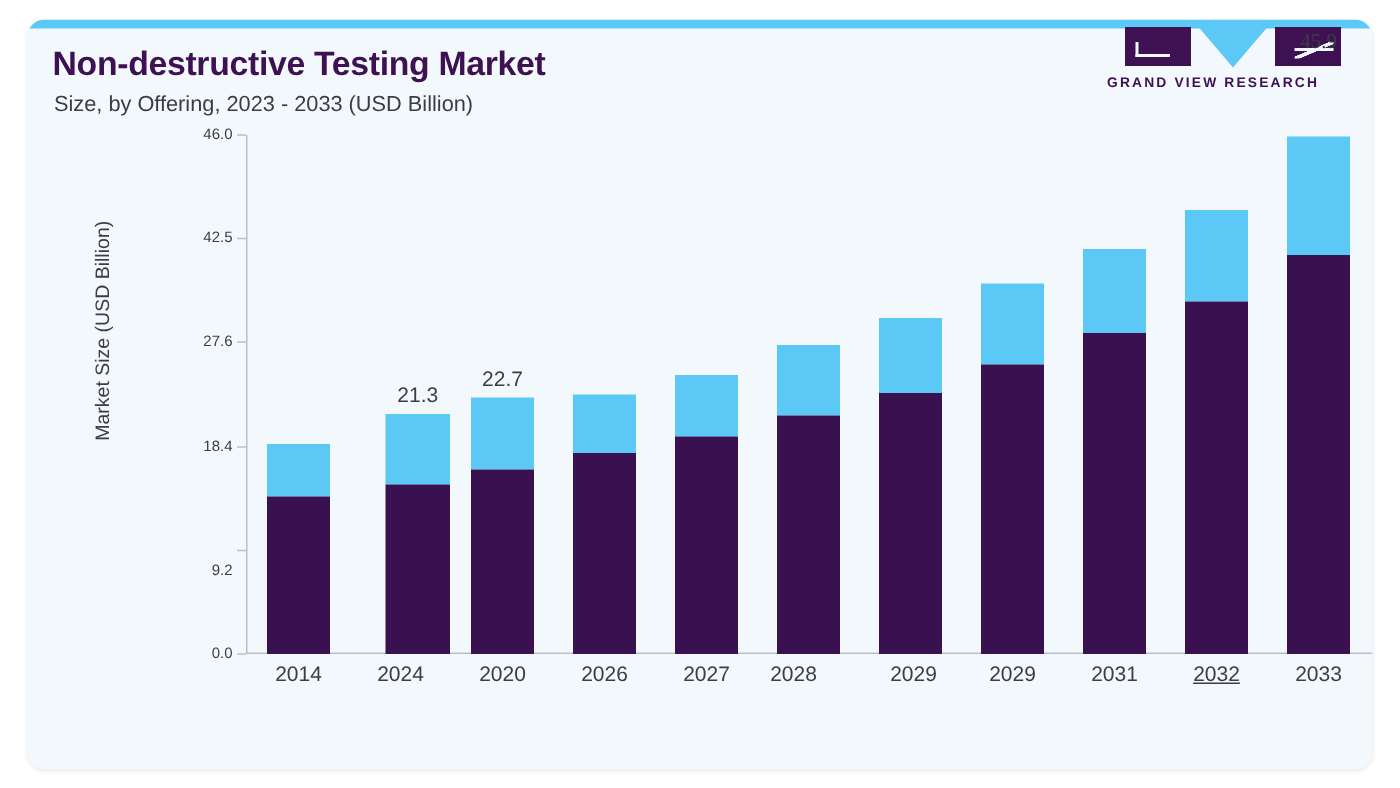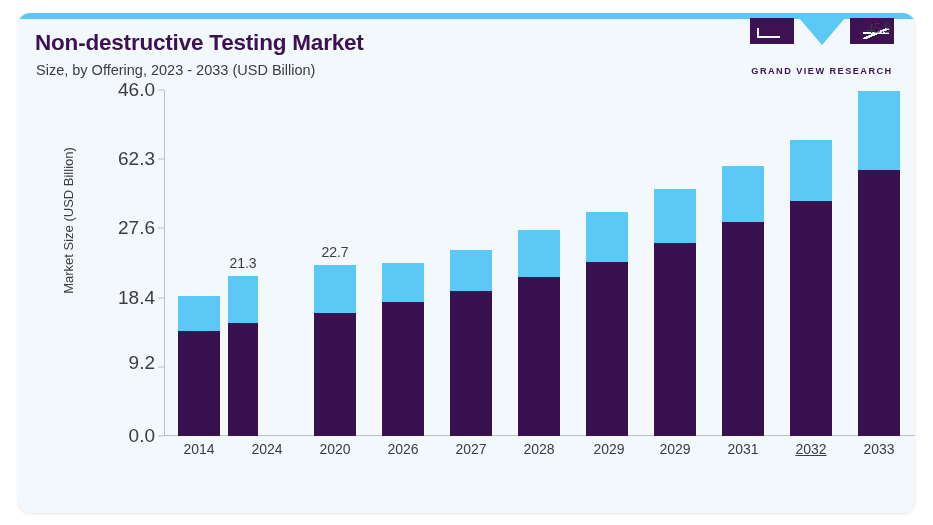--- a/index.html
+++ b/index.html
@@ -118,22 +118,21 @@
     height: 2px;
     background: #f2f8fc;
   }
   .logo-tri {
     width: 0; height: 0;
     border-left: 23px solid transparent;
     border-right: 23px solid transparent;
     border-top: 27px solid #5bc8f5;
   }
   .logo-text {
-    margin-top: 20px;
-    text-align: center;
+    margin-top: 4px;
     font-size: 9.2px;
     font-weight: bold;
     letter-spacing: 1.45px;
     color: #3d1152;
     white-space: nowrap;
   }
 
   
   .plot-area {
     position: absolute;
@@ -157,21 +156,21 @@
     position: absolute;
     left: 80px;
     top: 77px;
     width: 66px;
     height: 345px;
   }
   .y-tick {
     position: absolute;
     right: 9px;
     transform: translateY(-50%);
-    font-size: 19px;
+    font-size: 10px;
     color: #3c3c46;
     white-space: nowrap;
   }
   .y-tick-mark {
     position: absolute;
     right: 0;
     width: 6px;
     height: 1px;
     background: #b9c0c9;
     transform: translateY(-50%);
@@ -280,39 +279,39 @@
         <div class="logo-r"></div>
       </div>
       <div class="logo-text">GRAND VIEW RESEARCH</div>
     </div>
 
     <div class="plot-area">
       <div class="y-axis-title">Market Size (USD Billion)</div>
       <div class="y-ticks" id="y-ticks">
           <div class="y-tick" style="top: 346px;">0.0</div>
           <div class="y-tick-mark" style="top: 346px;"></div>
-          <div class="y-tick" style="top: 273px;">9.2</div>
+          <div class="y-tick" style="top: 291px;">9.2</div>
           <div class="y-tick-mark" style="top: 276.8px;"></div>
           <div class="y-tick" style="top: 207.6px;">18.4</div>
           <div class="y-tick-mark" style="top: 207.6px;"></div>
           <div class="y-tick" style="top: 138.4px;">27.6</div>
           <div class="y-tick-mark" style="top: 138.4px;"></div>
-          <div class="y-tick" style="top: 69.2px;">62.3</div>
+          <div class="y-tick" style="top: 69.2px;">42.5</div>
           <div class="y-tick-mark" style="top: 69.2px;"></div>
           <div class="y-tick" style="top: 0px;">46.0</div>
           <div class="y-tick-mark" style="top: 0px;"></div>
         </div>
       <div class="axis-v"></div>
       <div class="axis-h"></div>
       <div class="bars" id="bars">
           <div class="bar-group" style="left: 13px; width: 42px; height: 139.904px;">
             <div class="seg-equipment" style="height: 34.6px; background: rgb(91, 200, 245);"></div>
             <div class="seg-services" style="height: 105.304px; background: rgb(58, 17, 80);"></div>
           </div>
-          <div class="bar-group" style="left: 63px; width: 30px; height: 160.213px; margin-top: 20px;">
+          <div class="bar-group" style="left: 92px; width: 43px; height: 160.213px; margin-top: 20px;">
             <div class="bar-label">21.3</div>
             <div class="seg-equipment" style="height: 47.387px; background: rgb(91, 200, 245);"></div>
             <div class="seg-services" style="height: 112.826px; background: rgb(58, 17, 80);"></div>
           </div>
           <div class="bar-group" style="left: 149px; width: 42px; height: 170.743px;">
             <div class="bar-label">22.7</div>
             <div class="seg-equipment" style="height: 47.387px; background: rgb(91, 200, 245);"></div>
             <div class="seg-services" style="height: 123.357px; background: rgb(58, 17, 80);"></div>
           </div>
           <div class="bar-group" style="left: 217px; width: 42px; height: 173px;">
@@ -348,21 +347,21 @@
             <div class="seg-equipment" style="height: 79.7304px; background: rgb(91, 200, 245);"></div>
             <div class="seg-services" style="height: 265.517px; background: rgb(58, 17, 80);"></div>
           </div>
         </div>
       <div class="x-ticks" id="x-ticks">
           <div class="x-tick" style="left: 34px;">2014</div>
           <div class="x-tick" style="left: 102px;">2024</div>
           <div class="x-tick" style="left: 170px;">2020</div>
           <div class="x-tick" style="left: 238px;">2026</div>
           <div class="x-tick" style="left: 306px;">2027</div>
-          <div class="x-tick" style="left: 374px;">2028</div>
+          <div class="x-tick" style="left: 364px;">2028</div>
           <div class="x-tick" style="left: 444px;">2029</div>
           <div class="x-tick" style="left: 510px;">2029</div>
           <div class="x-tick" style="left: 578px;">2031</div>
           <div class="x-tick" style="left: 646px; text-decoration: underline;">2032</div>
           <div class="x-tick" style="left: 714px;">2033</div>
         </div>
     </div>
 
   </div>
 </div>

